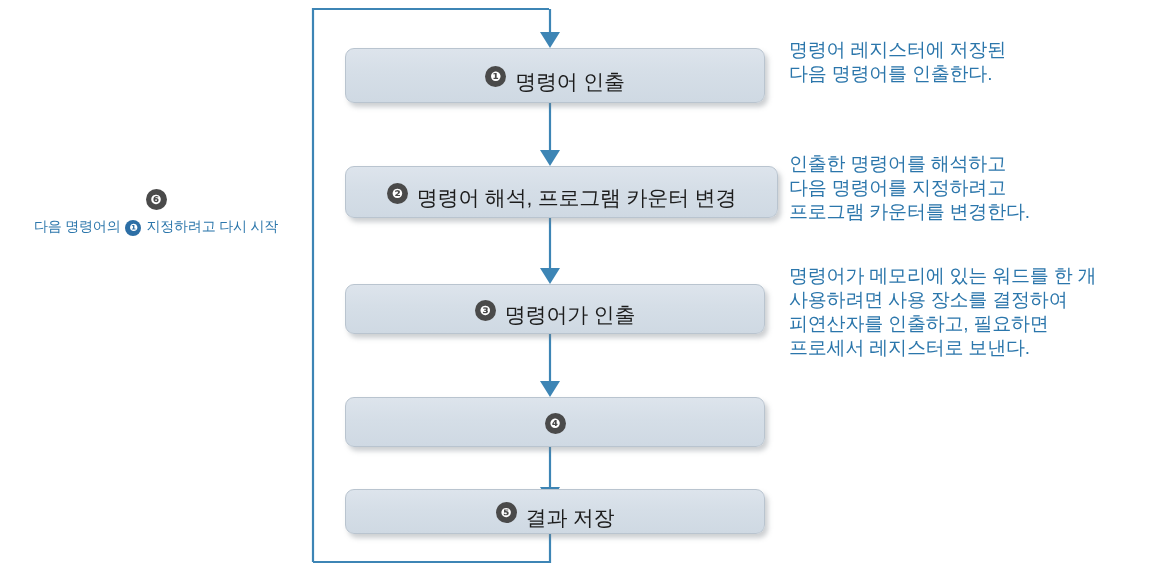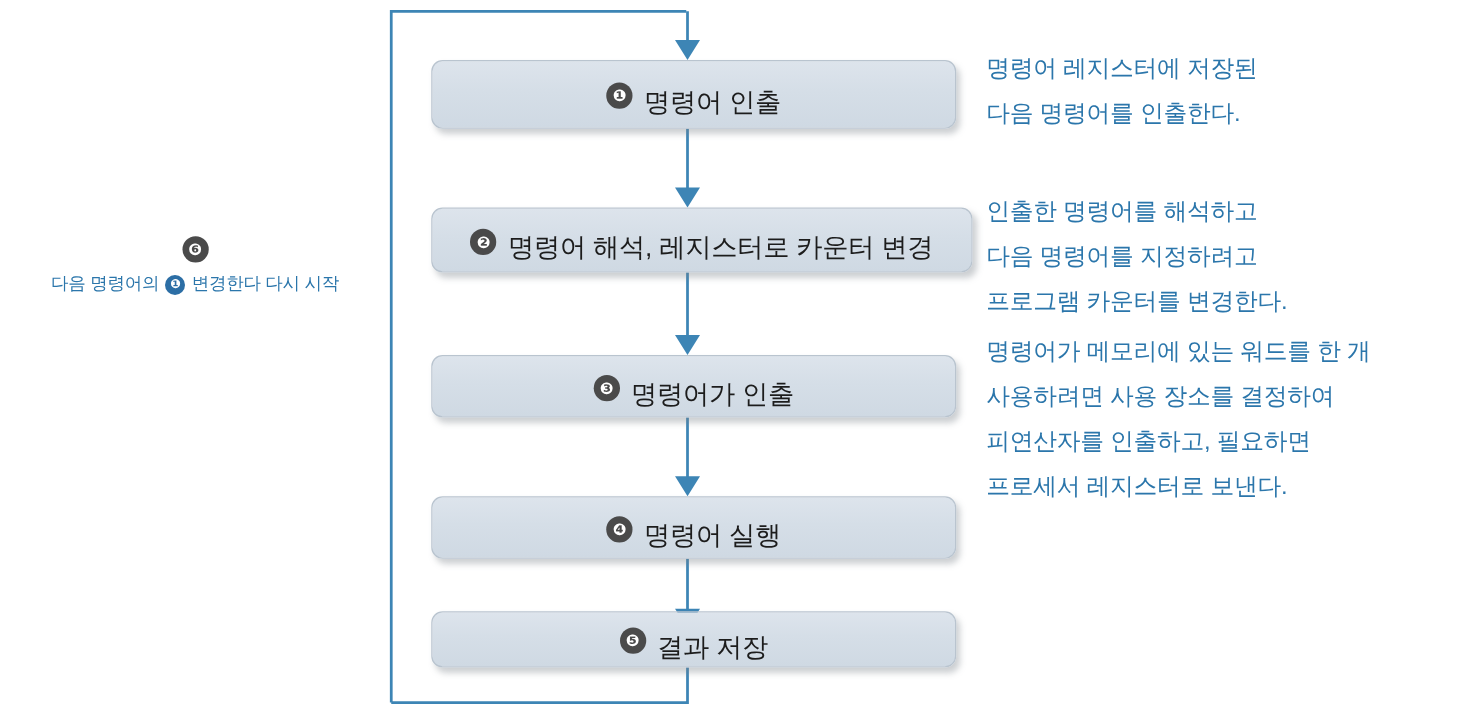--- a/index.html
+++ b/index.html
@@ -77,21 +77,21 @@
     font-size: 10px;
     background: #2c6ea5;
     top: 0px;
   }
 
   
   .note {
     position: absolute;
     color: #2b76ab;
     font-size: 19px;
-    line-height: 36px;
+    line-height: 24px;
     letter-spacing: -0.2px;
     white-space: pre-line;
   }
 
   
   .loop-label {
     position: absolute;
     text-align: center;
     white-space: nowrap;
   }
@@ -145,35 +145,34 @@
   <div class="step-box" style="left:345px; top:48px; width:420px; height:55px;">
     <span class="step-inner">
       <span class="badge">❶</span>
       <span class="step-label">명령어 인출</span>
     </span>
   </div>
 
   <div class="step-box" style="left:345px; top:166px; width:433px; height:52px;">
     <span class="step-inner">
       <span class="badge">❷</span>
-      <span class="step-label">명령어 해석, 레지스터로 카운터 변경</span>
+      <span class="step-label">명령어 해석, 프로그램 카운터 변경</span>
     </span>
   </div>
 
   <div class="step-box" style="left:345px; top:284px; width:420px; height:50px;">
     <span class="step-inner">
       <span class="badge">❸</span>
       <span class="step-label">명령어가 인출</span>
     </span>
   </div>
 
   <div class="step-box" style="left:345px; top:397px; width:420px; height:50px;">
     <span class="step-inner">
       <span class="badge">❹</span>
-      <span class="step-label">명령어 실행</span>
     </span>
   </div>
 
   <div class="step-box" style="left:345px; top:489px; width:420px; height:45px;">
     <span class="step-inner">
       <span class="badge">❺</span>
       <span class="step-label">결과 저장</span>
     </span>
   </div>
 
@@ -189,17 +188,17 @@
 다음 명령어를 지정하려고
 프로그램 카운터를 변경한다.</div>
 
   <div class="loop-label" style="left:8px; top:188px; width:296px;">
     <div class="loop-title">
       <span class="badge">❻</span>
     </div>
     <div class="loop-sub">
       <span>다음 명령어의</span>
       <span class="badge small">❶</span>
-      <span>변경한다 다시 시작</span>
+      <span>지정하려고 다시 시작</span>
     </div>
   </div>
 
 </div>
 
 </body></html>

